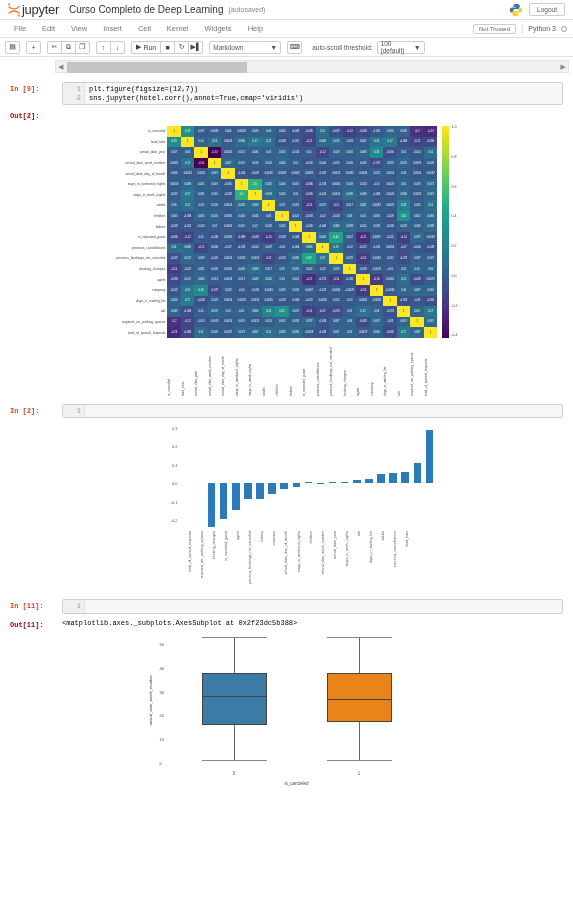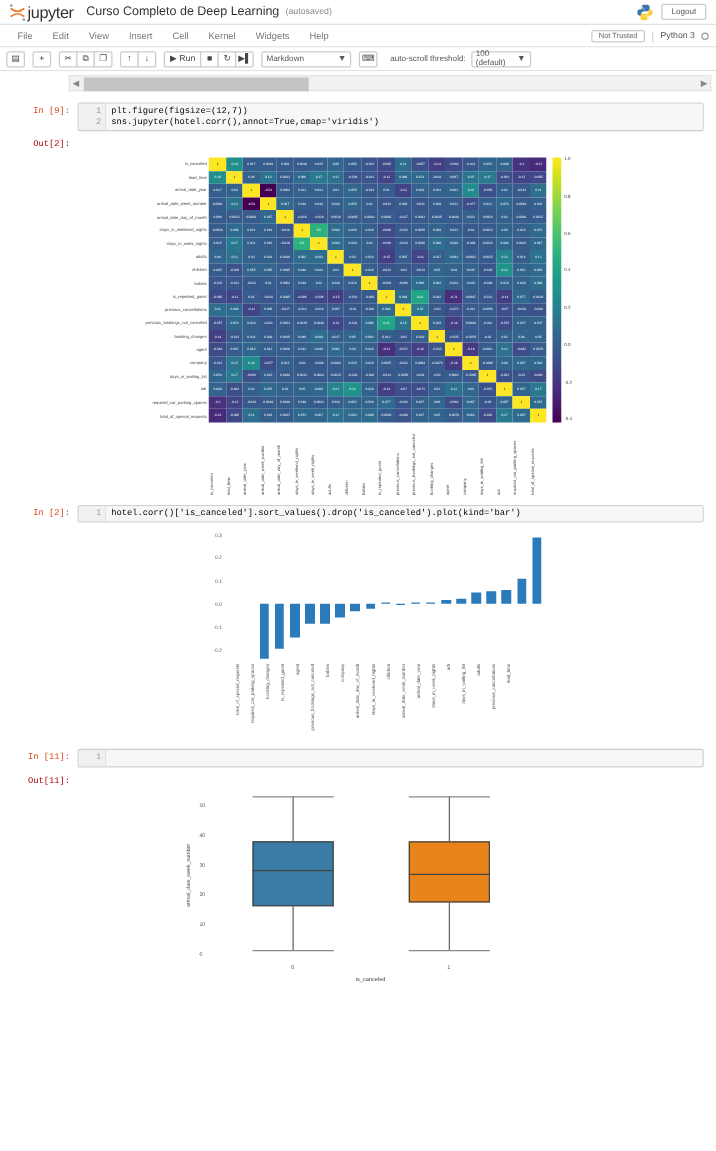--- a/index.html
+++ b/index.html
@@ -50,21 +50,21 @@
   
   #scrollstrip { height:19px; background:#fff; display:flex; align-items:center; padding:3px 4px 3px 55px; }
   #scrolltrack { flex:1; height:13px; background:#f1f1f1; border:1px solid #e4e4e4; display:flex; align-items:center; justify-content:space-between; padding:0 2px; position:relative;}
   #scrollthumb { position:absolute; left:11px; top:1px; height:11px; width:180px; background:#c4c4c4; }
   .sc-arrow { color:#888; font-size:7px; z-index:2;}
 
   
   #notebook { padding:0; }
   .cell { margin:0; padding:6px 10px 0 10px; }
   .in-row { display:flex; align-items:flex-start; }
-  .prompt { width:52px; text-align:right; padding-right:6px; font-family:"Liberation Mono", monospace; font-size:7px; color:#D84315; padding-top:3px; flex:0 0 52px; }
+  .prompt { width:52px; text-align:left; padding-right:6px; font-family:"Liberation Mono", monospace; font-size:7px; color:#D84315; padding-top:3px; flex:0 0 52px;font-weight:bold; }
   .prompt.out { color:#A00; }
   .input-box { flex:1; border:1px solid #cfcfcf; background:#f7f7f7; display:flex; border-radius:2px; }
   .linenos { width:22px; background:#f0f0f0; border-right:1px solid #e2e2e2; font-family:"Liberation Mono", monospace; font-size:7px; color:#999; text-align:right; padding:2px 3px 2px 0; line-height:8.5px;}
   .code { flex:1; font-family:"Liberation Mono", monospace; font-size:7px; line-height:8.5px; padding:2px 0 2px 4px; background:#f7f7f7; white-space:pre; color:#000; }
   .out-row { display:flex; align-items:flex-start; margin-top:4px; }
   .out-text { font-family:"Liberation Mono", monospace; font-size:7px; color:#000; padding-top:1px;}
   .figure-wrap { display:flex; justify-content:center; padding:6px 0 2px 0; }
 
   
   .hm-root { display:flex; font-size:3.1px; }
@@ -674,21 +674,20 @@
     </div>
   </div>
 
   <div class="cell">
     <div class="in-row">
       <div class="prompt">In [2]:</div>
       <div class="input-box">
         <div class="linenos">
           <div>1</div>
         </div>
-        <div class="code">hotel.corr()['is_canceled'].sort_values().drop('is_canceled').plot(kind='bar')</div>
       </div>
     </div>
     <div class="figure-wrap">
       <div id="bar-mount">
           <div class="bar-root" style="width: 254px; height: 167px; position: relative;">
             <div class="bar-yaxis" style="height: 105px;">
               <div class="bar-ytick" style="top: 95.7895px;">-0.2</div>
               <div class="bar-ytick" style="top: 77.3684px;">-0.1</div>
               <div class="bar-ytick" style="top: 58.9474px;">0.0</div>
               <div class="bar-ytick" style="top: 40.5263px;">0.1</div>
@@ -746,20 +745,21 @@
     <div class="in-row">
       <div class="prompt">In [11]:</div>
       <div class="input-box">
         <div class="linenos">
           <div>1</div>
         </div>
       </div>
     </div>
     <div class="out-row">
       <div class="prompt out">Out[11]:</div>
+      <div class="out-text">&lt;matplotlib.axes._subplots.AxesSubplot at 0x2f23dc5b388&gt;</div>
     </div>
     <div class="figure-wrap">
       <div id="box-mount">
           <div class="bp-root" style="width: 282px; height: 156px; position: relative;">
             <div style="position: absolute; left: 2px; top: 0px; height: 130px; display: flex; align-items: center;">
               <span style="writing-mode: vertical-rl; transform: rotate(180deg); font-size: 4.2px; color: rgb(68, 68, 68);">arrival_date_week_number</span>
             </div>
             <div class="bp-ytick" style="left: 14px; top: 127.636px;">0</div>
             <div class="bp-ytick" style="left: 14px; top: 104px;">10</div>
             <div class="bp-ytick" style="left: 14px; top: 80.3636px;">20</div>

